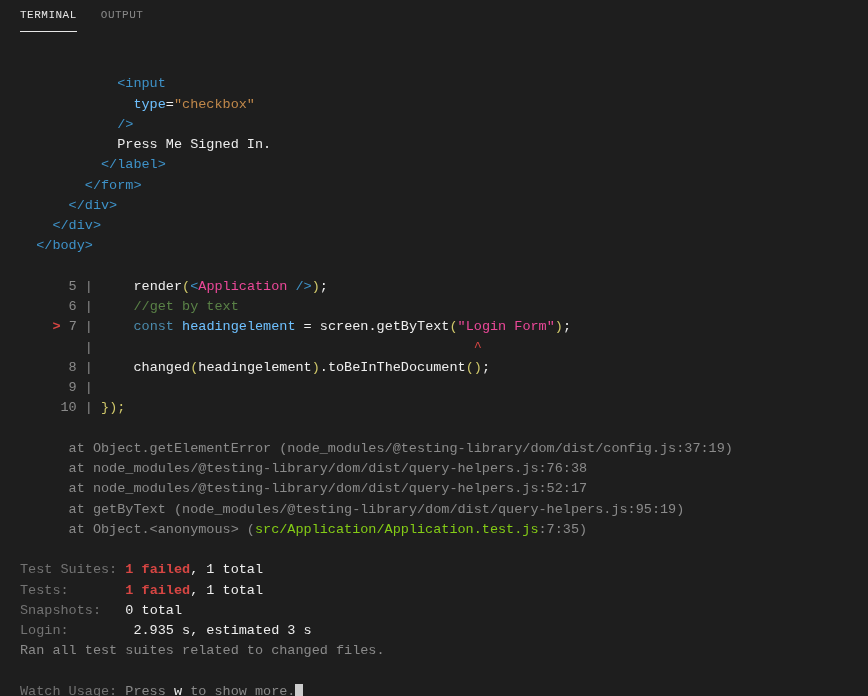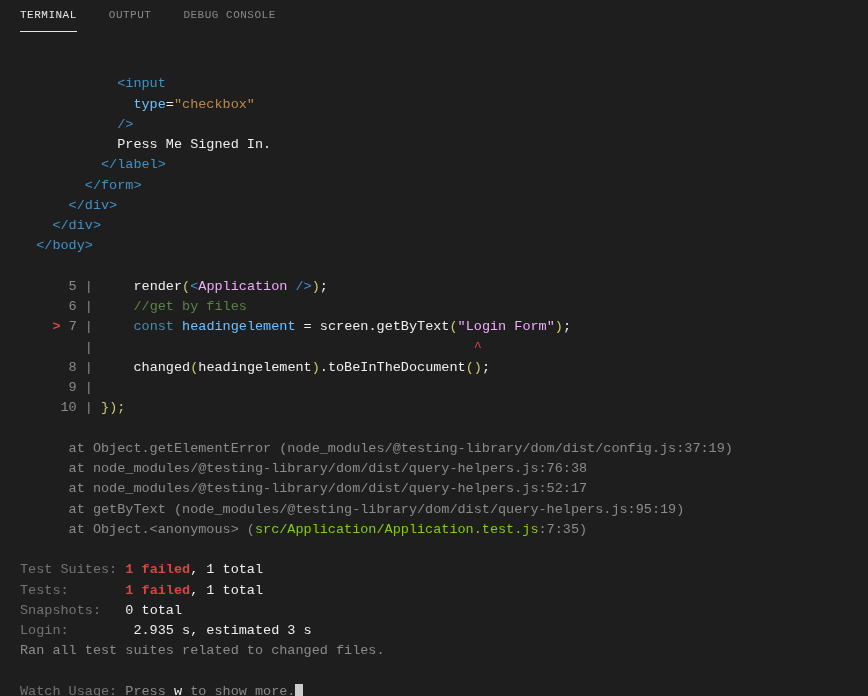--- a/index.html
+++ b/index.html
@@ -11,21 +11,21 @@
     line-height: 1.5;
     width: 868px;
     height: 696px;
     overflow: hidden;
   }
   .tabs {
     display: flex;
     height: 32px;
     align-items: center;
     padding-left: 20px;
-    gap: 32px;
+    gap: 24px;
     border-bottom: 1px solid #1e1e1e;
   }
   .tab {
     font-size: 11px;
     letter-spacing: 0.5px;
     color: #888;
     cursor: pointer;
     padding: 8px 0;
   }
   .tab.active {
@@ -35,21 +35,21 @@
   .term {
     padding: 22px 20px 10px 20px;
     white-space: pre;
   }
   .c-tag   { color: #3e92c8; }       
   .c-attr  { color: #6fc1ff; }       
   .c-str   { color: #c1884a; }       
   .c-yel   { color: #d0c86a; }       
   .c-kw    { color: #4b8bad; }       
   .c-var   { color: #6fc1ff; }       
-  .c-comp  { color: #f0abfc; }       
+  .c-comp  { color: #ec4899; }       
   .c-com   { color: #5a8247; }       
   .c-dim   { color: #8a8a8a; }
   .c-bred  { color: #d74643; font-weight: bold; }
   .c-white { color: #eeeeee; }
   .c-bwhite{ color: #737373; font-weight: normal; }
   .c-cyan  { color: #84cc16; }
   .c-ln    { color: #8a8a8a; }
   .caret   { color: #d74643; }
 
   .cursor {
@@ -59,36 +59,35 @@
     background: #cccccc;
     vertical-align: text-bottom;
   }
 </style>
 </head>
 <body>
 
 <div class="tabs">
   <div class="tab active">TERMINAL</div>
   <div class="tab">OUTPUT</div>
-  <div class="tab">DEBUG CONSOLE</div>
 </div>
 
 <div class="term">
 <span>            <span class="c-tag">&lt;input</span></span>
 <span>              <span class="c-attr">type</span><span class="c-white">=</span><span class="c-str">"checkbox"</span></span>
 <span>            <span class="c-tag">/&gt;</span></span>
 <span>            <span class="c-white">Press Me Signed In.</span></span>
 <span>          <span class="c-tag">&lt;/label&gt;</span></span>
 <span>        <span class="c-tag">&lt;/form&gt;</span></span>
 <span>      <span class="c-tag">&lt;/div&gt;</span></span>
 <span>    <span class="c-tag">&lt;/div&gt;</span></span>
 <span>  <span class="c-tag">&lt;/body&gt;</span></span>
 
 <span>      <span class="c-ln">5</span> <span class="c-ln">|</span>     <span class="c-white">render</span><span class="c-yel">(</span><span class="c-tag">&lt;</span><span class="c-comp">Application</span><span class="c-tag"> /&gt;</span><span class="c-yel">)</span><span class="c-white">;</span></span>
-<span>      <span class="c-ln">6</span> <span class="c-ln">|</span>     <span class="c-com">//get by files</span></span>
+<span>      <span class="c-ln">6</span> <span class="c-ln">|</span>     <span class="c-com">//get by text</span></span>
 <span>    <span class="c-bred">&gt;</span> <span class="c-ln">7</span> <span class="c-ln">|</span>     <span class="c-kw">const</span> <span class="c-var">headingelement</span><span class="c-white"> = </span><span class="c-white">screen</span><span class="c-white">.</span><span class="c-white">getByText</span><span class="c-yel">(</span><span class="c-comp">"Login Form"</span><span class="c-yel">)</span><span class="c-white">;</span></span>
 <span>        <span class="c-ln">|</span>                                               <span class="caret">^</span></span>
 <span>      <span class="c-ln">8</span> <span class="c-ln">|</span>     <span class="c-white">changed</span><span class="c-yel">(</span><span class="c-white">headingelement</span><span class="c-yel">)</span><span class="c-white">.</span><span class="c-white">toBeInTheDocument</span><span class="c-yel">(</span><span class="c-yel">)</span><span class="c-white">;</span></span>
 <span>      <span class="c-ln">9</span> <span class="c-ln">|</span></span>
 <span>     <span class="c-ln">10</span> <span class="c-ln">|</span> <span class="c-yel">});</span></span>
 
 <span>      <span class="c-dim">at Object.getElementError </span><span class="c-dim">(node_modules/@testing-library/dom/dist/config.js:37:19)</span></span>
 <span>      <span class="c-dim">at </span><span class="c-dim">node_modules/@testing-library/dom/dist/query-helpers.js:76:38</span></span>
 <span>      <span class="c-dim">at </span><span class="c-dim">node_modules/@testing-library/dom/dist/query-helpers.js:52:17</span></span>
 <span>      <span class="c-dim">at getByText </span><span class="c-dim">(node_modules/@testing-library/dom/dist/query-helpers.js:95:19)</span></span>

